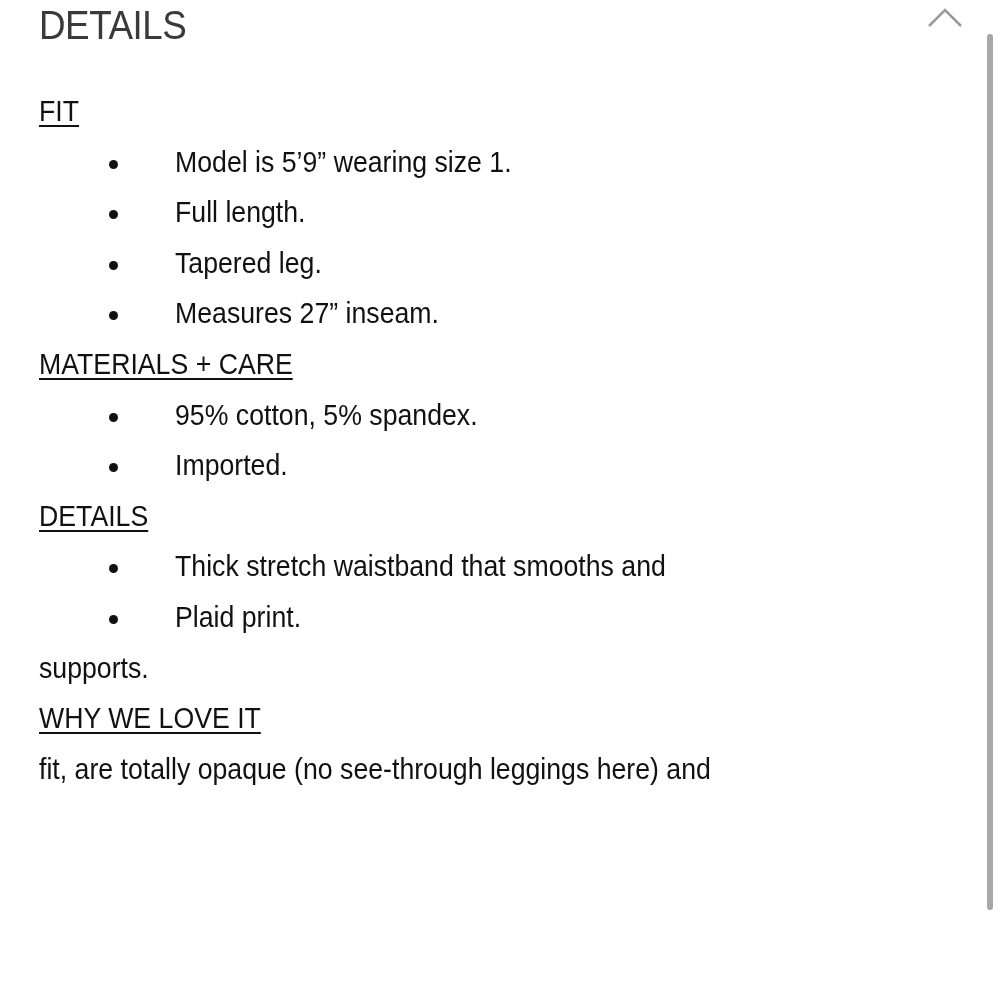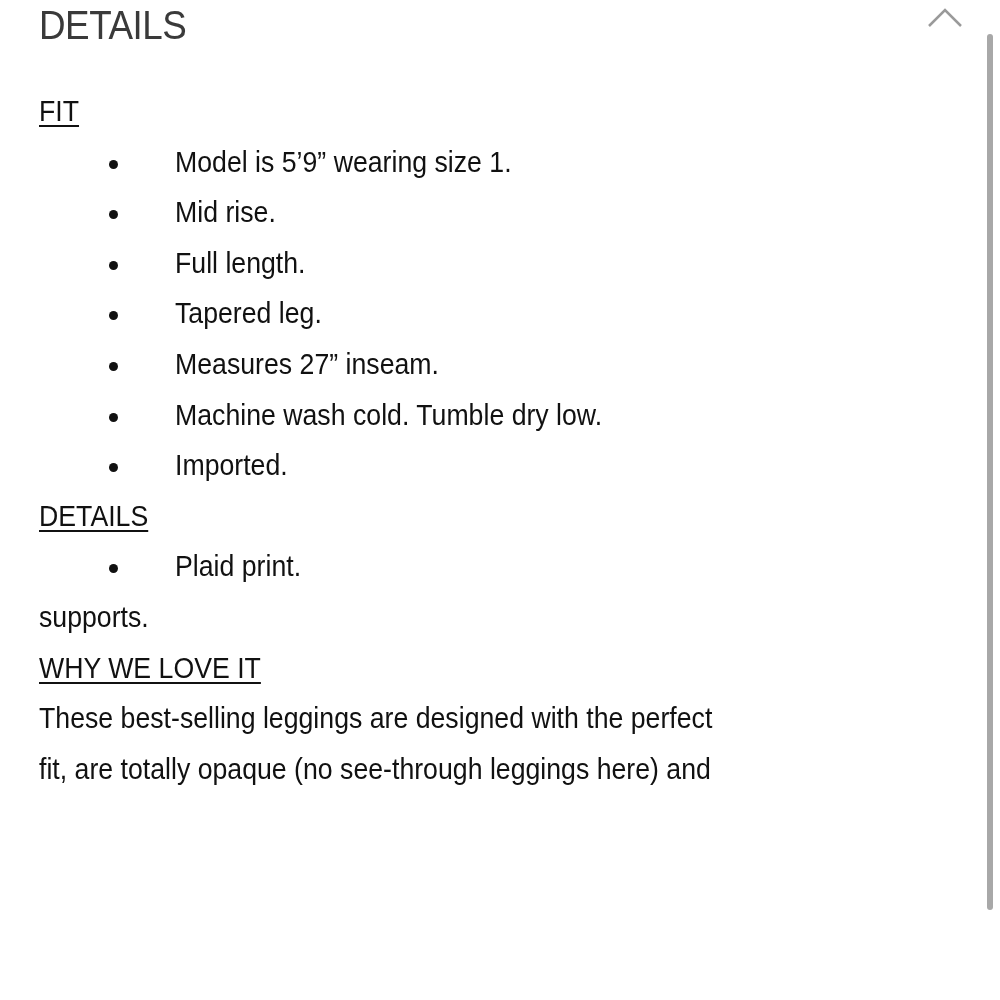--- a/index.html
+++ b/index.html
@@ -69,47 +69,47 @@
 
 <div class="content">
 
   <div class="row"><span class="section-heading">FIT</span></div>
   <div class="row">
       <span class="bullet"></span>
       <span class="item-text">Model is 5’9” wearing size 1.</span>
     </div>
   <div class="row">
       <span class="bullet"></span>
-      <span class="item-text">Mid rise.</span>
-    </div>
-  <div class="row">
-      <span class="bullet"></span>
       <span class="item-text">Full length.</span>
     </div>
   <div class="row">
       <span class="bullet"></span>
       <span class="item-text">Tapered leg.</span>
     </div>
   <div class="row">
       <span class="bullet"></span>
       <span class="item-text">Measures 27” inseam.</span>
     </div>
 
+  <div class="row"><span class="section-heading">MATERIALS + CARE</span></div>
   <div class="row">
       <span class="bullet"></span>
-      <span class="item-text">Machine wash cold. Tumble dry low.</span>
+      <span class="item-text">95% cotton, 5% spandex.</span>
     </div>
   <div class="row">
       <span class="bullet"></span>
       <span class="item-text">Imported.</span>
     </div>
 
   <div class="row"><span class="section-heading">DETAILS</span></div>
   <div class="row">
       <span class="bullet"></span>
+      <span class="item-text">Thick stretch waistband that smooths and</span>
+    </div>
+  <div class="row">
+      <span class="bullet"></span>
       <span class="item-text">Plaid print.</span>
     </div>
   <div class="row"><span class="plain">supports.</span></div>
 
   <div class="row"><span class="section-heading">WHY WE LOVE IT</span></div>
-  <div class="row"><span class="plain">These best-selling leggings are designed with the perfect</span></div>
   <div class="row"><span class="plain">fit, are totally opaque (no see-through leggings here) and</span></div>
 </div>
 
 </body></html>

